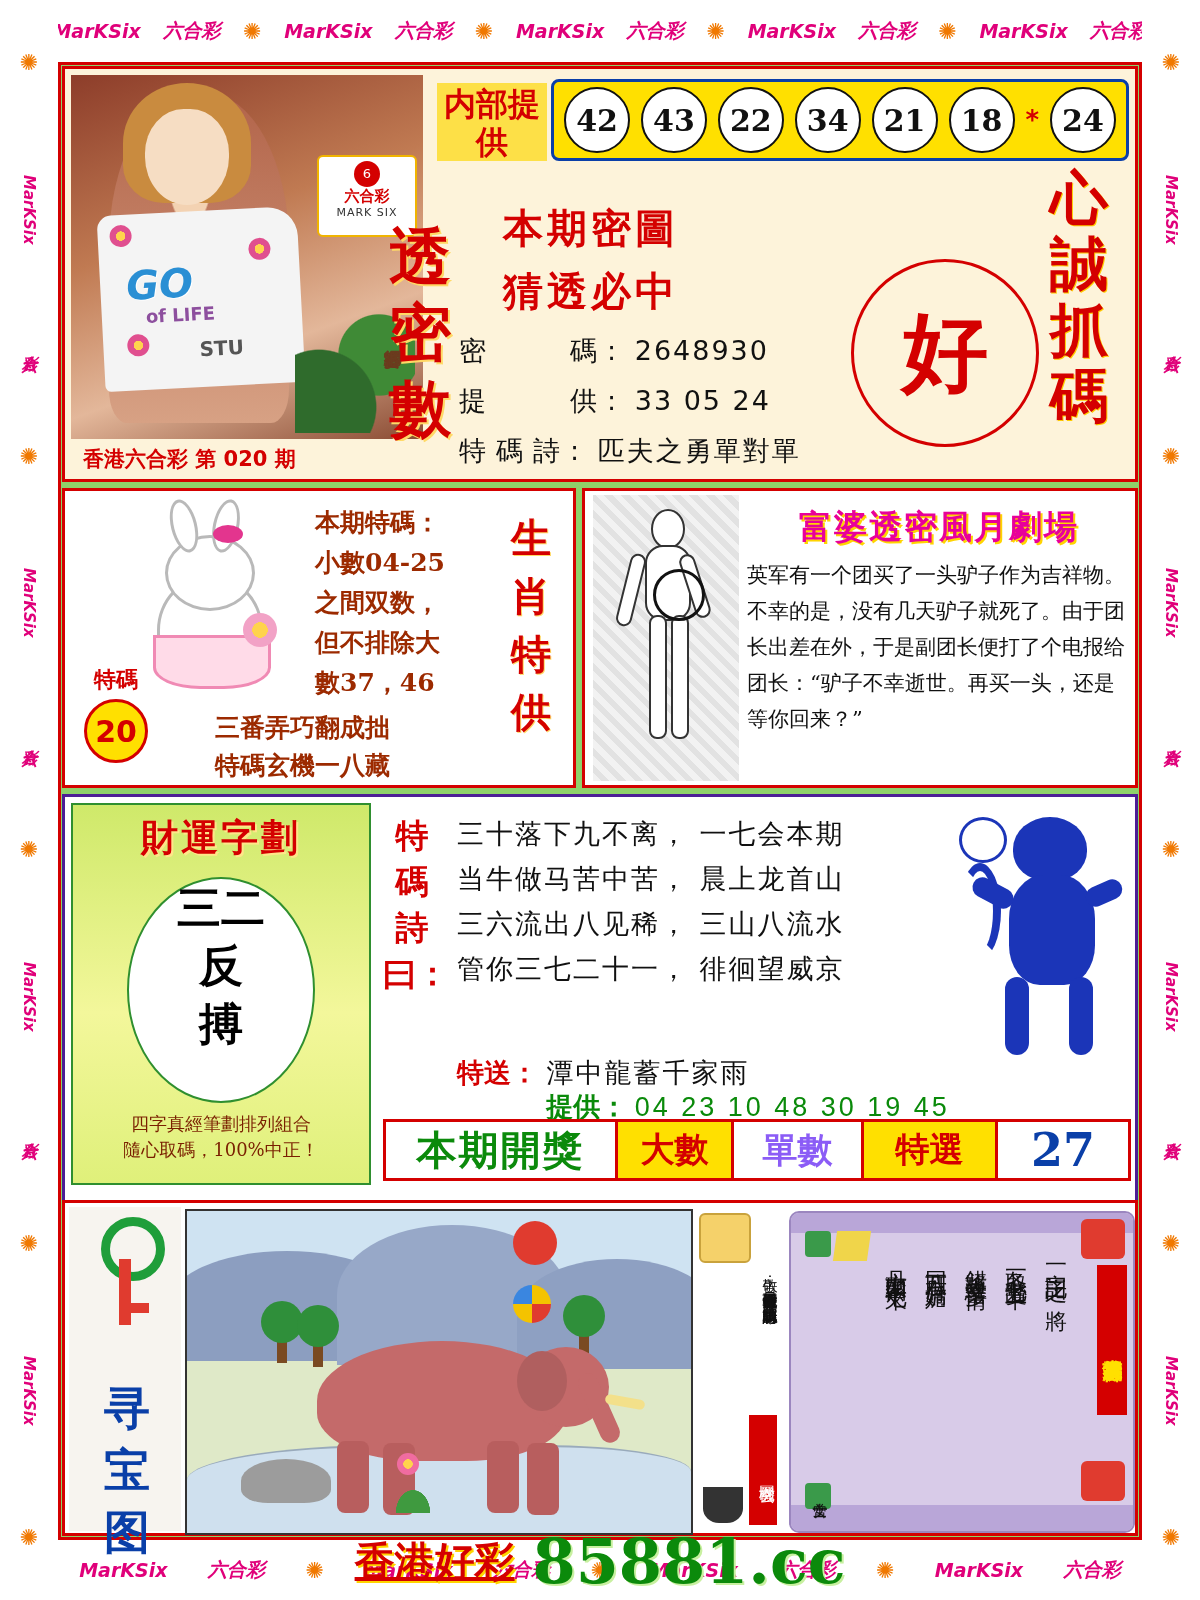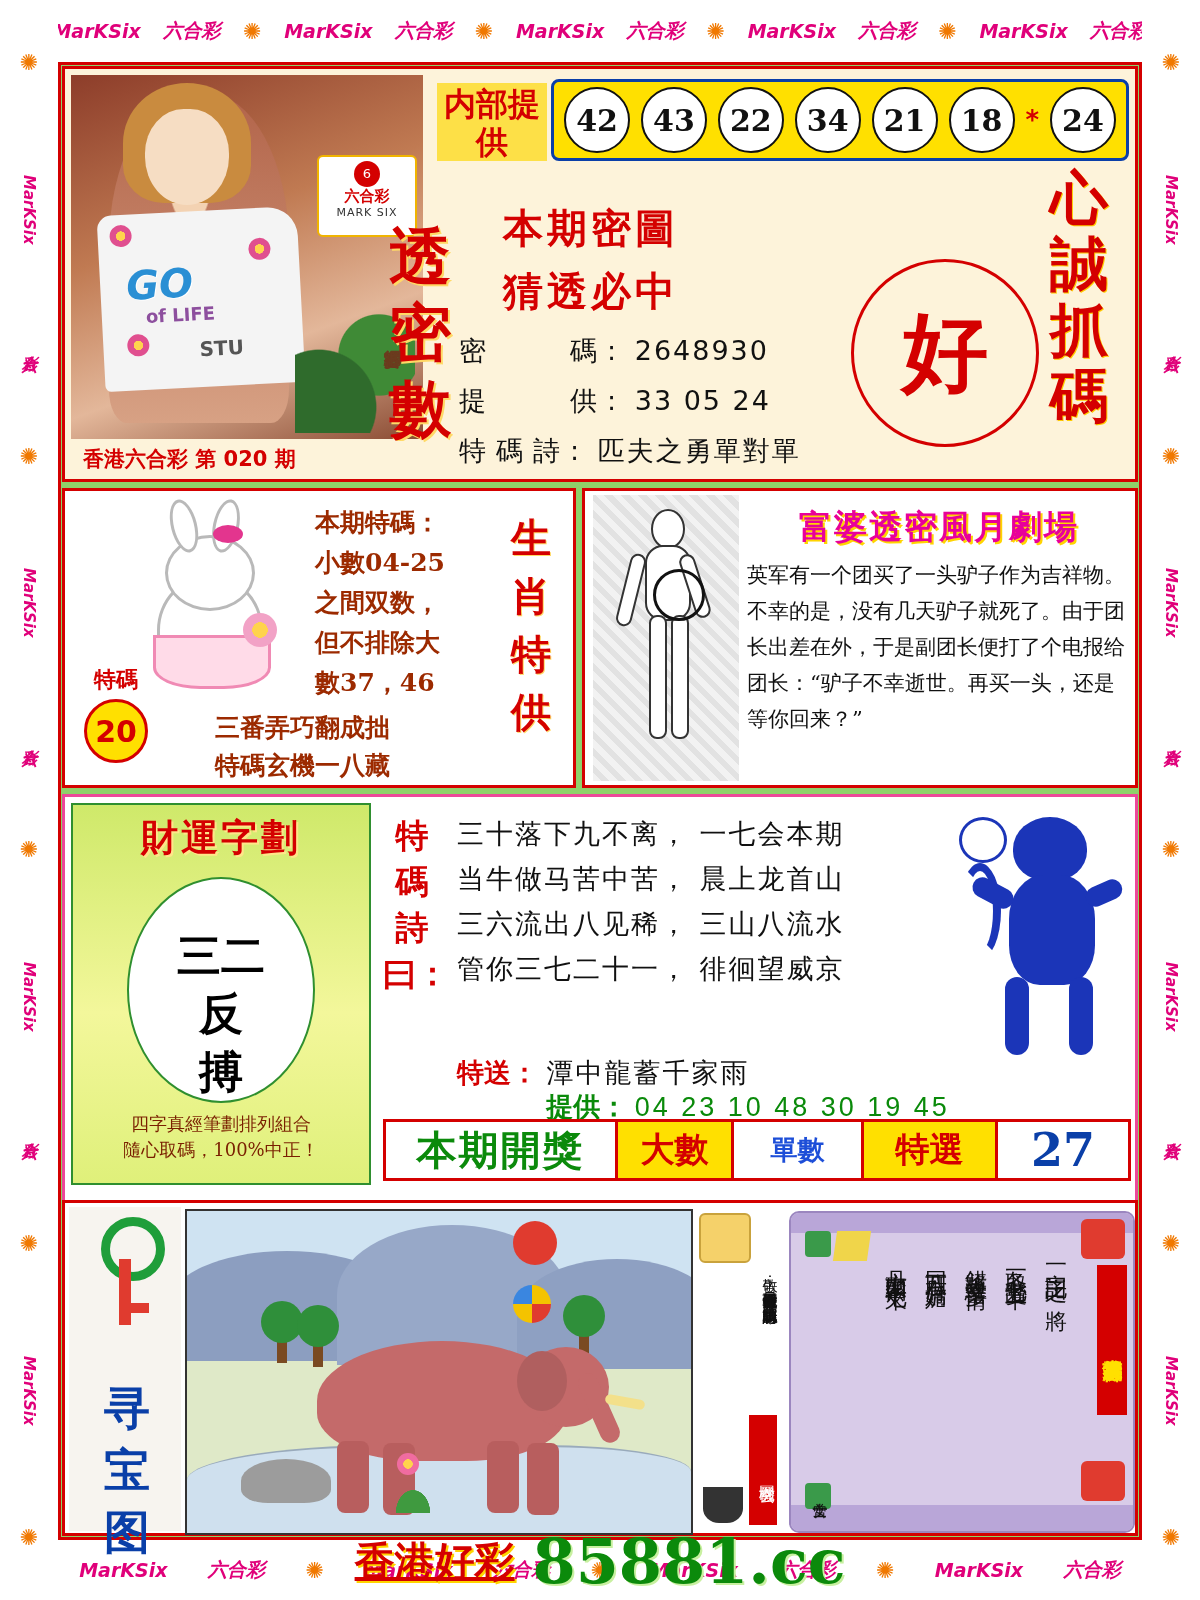--- a/index.html
+++ b/index.html
@@ -221,35 +221,35 @@
     text-align:center;text-shadow:2px 2px 0 #ffd400;
     font-family:"DejaVu Serif","Liberation Serif",serif;
   }
   #story-body{
     position:absolute;left:162px;top:66px;width:386px;
     color:#111;font-size:21px;line-height:36px;
     font-family:"DejaVu Serif","Liberation Serif",serif;
   }
 
   
-  #row3{left:0;top:728px;width:1076px;height:440px;background:#fff;border:3px solid #ec4899;}
+  #row3{left:0;top:728px;width:1076px;height:440px;background:#fff;border:3px solid #4c1d95;}
   #caiyun{
     position:absolute;left:6px;top:6px;width:300px;height:382px;
     background:linear-gradient(180deg,#cfe96a,#f3f79b 55%,#dff07a);
     border:2px solid #2f8f2f;box-sizing:border-box;
   }
   #caiyun .hd{
     text-align:center;margin-top:8px;font-size:37px;font-weight:bold;color:#d40000;
     letter-spacing:3px;text-shadow:2px 2px 0 #ffe58a;
     font-family:"DejaVu Serif","Liberation Serif",serif;
   }
   #caiyun .oval{
     margin:14px auto 0;width:184px;height:222px;border-radius:50%;
     background:#fff;border:2px solid #2f8f2f;
-    display:flex;flex-direction:column;align-items:center;justify-content:flex-end;
+    display:flex;flex-direction:column;align-items:center;justify-content:flex-start;
   }
   #caiyun .oval span{
     font-size:44px;font-weight:bold;color:#000;line-height:58px;
     font-family:"DejaVu Serif","Liberation Serif",serif;
   }
   #caiyun .ft{
     text-align:center;margin-top:8px;font-size:18px;color:#7a1f00;line-height:26px;
     font-family:"DejaVu Serif","Liberation Serif",serif;
   }
   #temashi{
@@ -295,21 +295,21 @@
     border:3px solid #d40000;background:#fff;box-sizing:border-box;
   }
   #result-bar .seg{
     display:flex;align-items:center;justify-content:center;
     font-weight:bold;font-family:"DejaVu Serif","Liberation Serif",serif;
     border-right:3px solid #d40000;box-sizing:border-box;
   }
   #result-bar .seg:last-child{border-right:none;}
   .seg-title{width:232px;font-size:40px;color:#0b8a0b;background:#fff;letter-spacing:2px;}
   .seg-a{width:116px;font-size:34px;color:#d40000;background:#ffe000;}
-  .seg-b{width:130px;font-size:27px;color:#1d4ed8;background:#fff;}
+  .seg-b{width:130px;font-size:35px;color:#8b5cf6;background:#fff;}
   .seg-c{width:134px;font-size:34px;color:#d40000;background:#ffe000;text-align:right;}
   .seg-num{flex:1;font-size:46px;color:#0a3fa8;background:#fff;}
 
   
   #row4{left:0;top:1134px;width:1076px;height:336px;background:#fff;border:3px solid #d40000;}
   #xunbao{
     position:absolute;left:4px;top:4px;width:112px;height:324px;
     background:#f7f4ef;
   }
   #xunbao .key{

